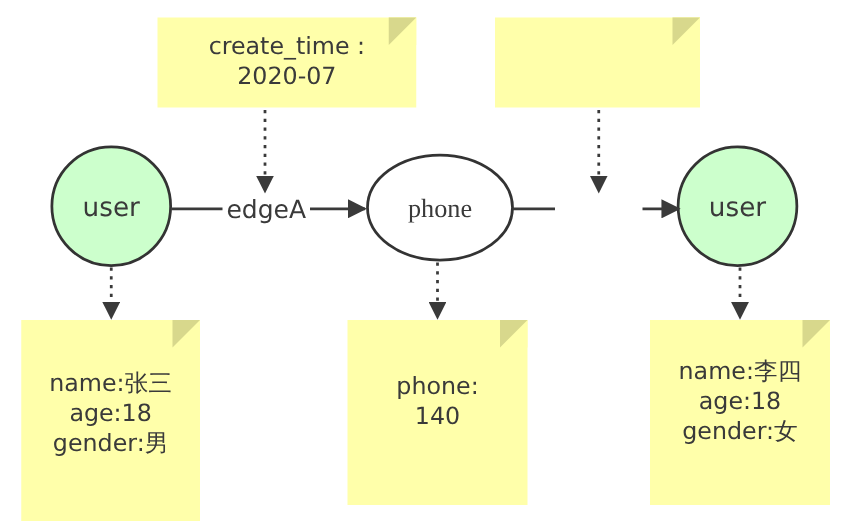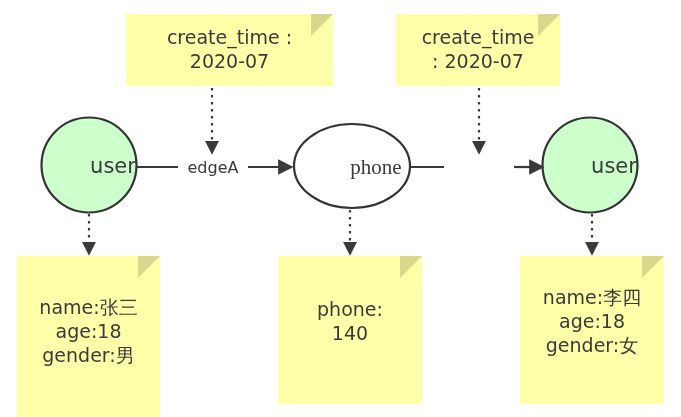--- a/index.html
+++ b/index.html
@@ -57,27 +57,26 @@
   .note.bottom .note-text { margin-top: -18px; }
 
   
   .node-label {
     position: absolute;
     color: #3a3a3a;
     font-size: 21px;
     text-align: center;
     white-space: nowrap;
     transform: translate(-50%, -50%);
-    margin-left: 24px;
   }
   
   .edge-label {
     position: absolute;
     color: #3a3a3a;
-    font-size: 16px;
+    font-size: 20px;
     background: #ffffff;
     padding: 0 2px;
     white-space: nowrap;
     transform: translate(-50%, -50%);
   }
 </style>
 </head>
 <body>
 
 <div id="canvas">
@@ -119,22 +118,20 @@
   <div class="edge-label" style="left:213px; top:167px;">edgeA</div>
 
   <div class="note top" style="left:126px; top:14px; width:207px; height:72px;">
     <span class="fold"></span>
     <span class="note-text">create_time :
 2020-07</span>
   </div>
 
   <div class="note top" style="left:396px; top:14px; width:164px; height:72px;">
     <span class="fold"></span>
-    <span class="note-text">create_time
-: 2020-07</span>
   </div>
 
   <div class="note bottom" style="left:17px; top:256px; width:143px; height:168px;">
     <span class="fold"></span>
     <span class="note-text">name:张三
 age:18
 gender:男</span>
   </div>
 
   <div class="note bottom" style="left:278px; top:256px; width:144px; height:148px;">

